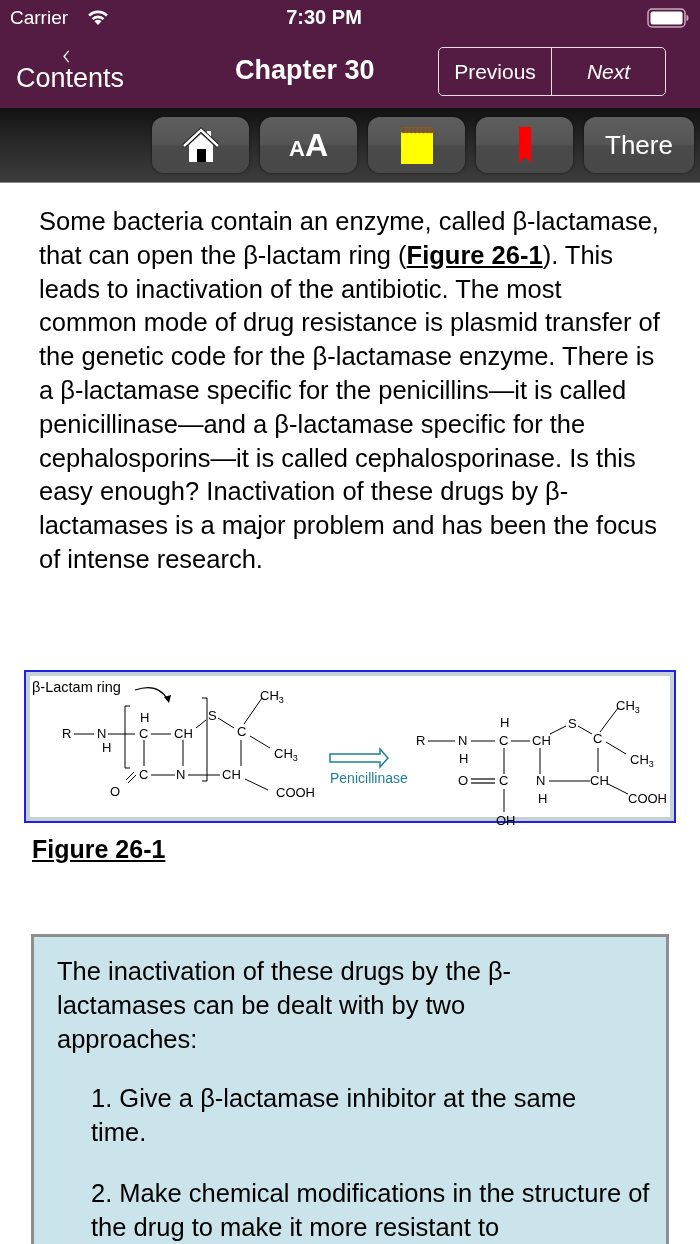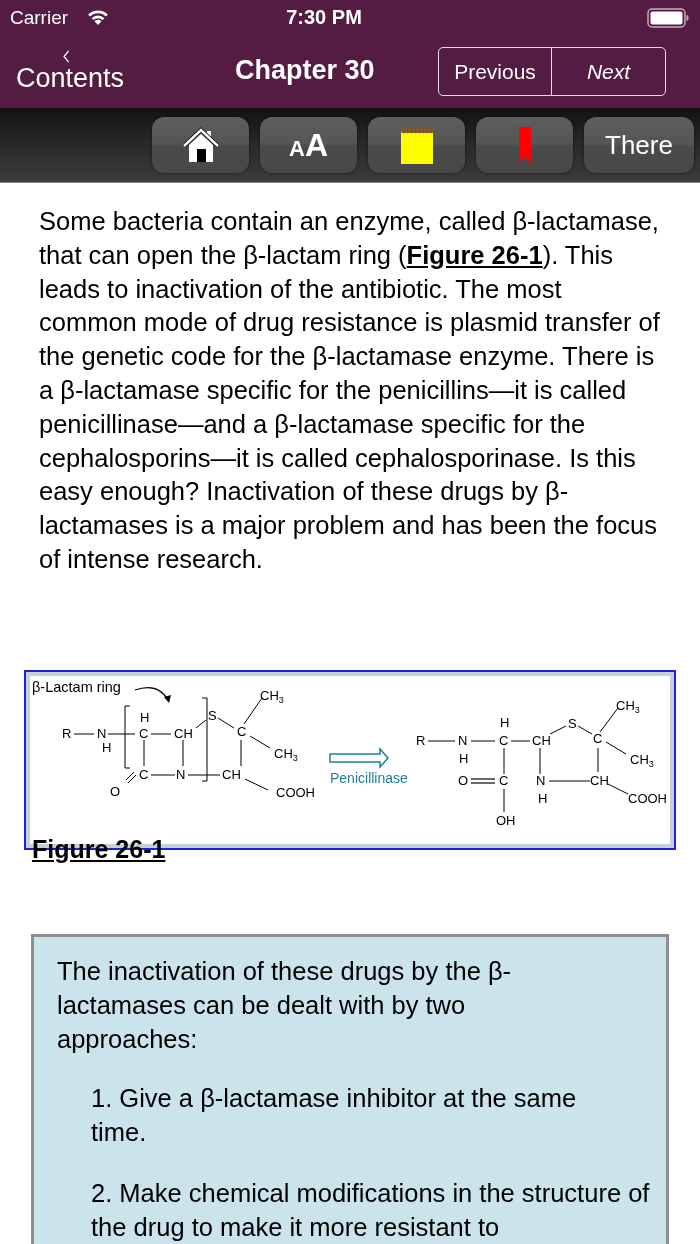--- a/index.html
+++ b/index.html
@@ -31,21 +31,21 @@
       box-shadow: 0 0 3px rgba(0,0,0,0.6); display: flex; align-items: center; justify-content: center; cursor: pointer; }
     .tool-btn svg { display: block; }
     .aa { color: #fff; font-weight: bold; font-family: "Liberation Sans", sans-serif; display: flex; align-items: baseline; }
     .aa .small { font-size: 22px; }
     .aa .big { font-size: 32px; }
     .jump-label { color: #fff; font-size: 26px; font-weight: 500; }
 
     .content { position: absolute; left: 39px; top: 205px; width: 625px; font-size: 25.5px; line-height: 33.8px; }
     .content a { color: #000; font-weight: bold; text-decoration: underline; }
 
-    .figure-box { position: absolute; left: 24px; top: 670px; width: 652px; height: 180px; border: 2px solid #2020e0; background: #c6d1d6; padding: 4px; }
+    .figure-box { position: absolute; left: 24px; top: 670px; width: 652px; height: 153px; border: 2px solid #2020e0; background: #c6d1d6; padding: 4px; }
     .figure-inner { width: 100%; height: 100%; background: #fff; position: relative; }
     .figure-inner svg { position: absolute; left: 0; top: 0; }
     .figure-caption { position: absolute; left: 32px; top: 835px; font-size: 25px; font-weight: bold; text-decoration: underline; cursor: pointer; }
 
     .callout { position: absolute; left: 31px; top: 934px; width: 638px; height: 330px; background: #cbe3ea; border: 3px solid #8e8e8e; }
     .callout-intro { position: absolute; left: 23px; top: 18px; width: 540px; font-size: 25.5px; line-height: 33.8px; }
     .callout-item { position: absolute; left: 57px; width: 580px; font-size: 25.5px; line-height: 33.8px; }
   </style>
 </head>
 <body>

